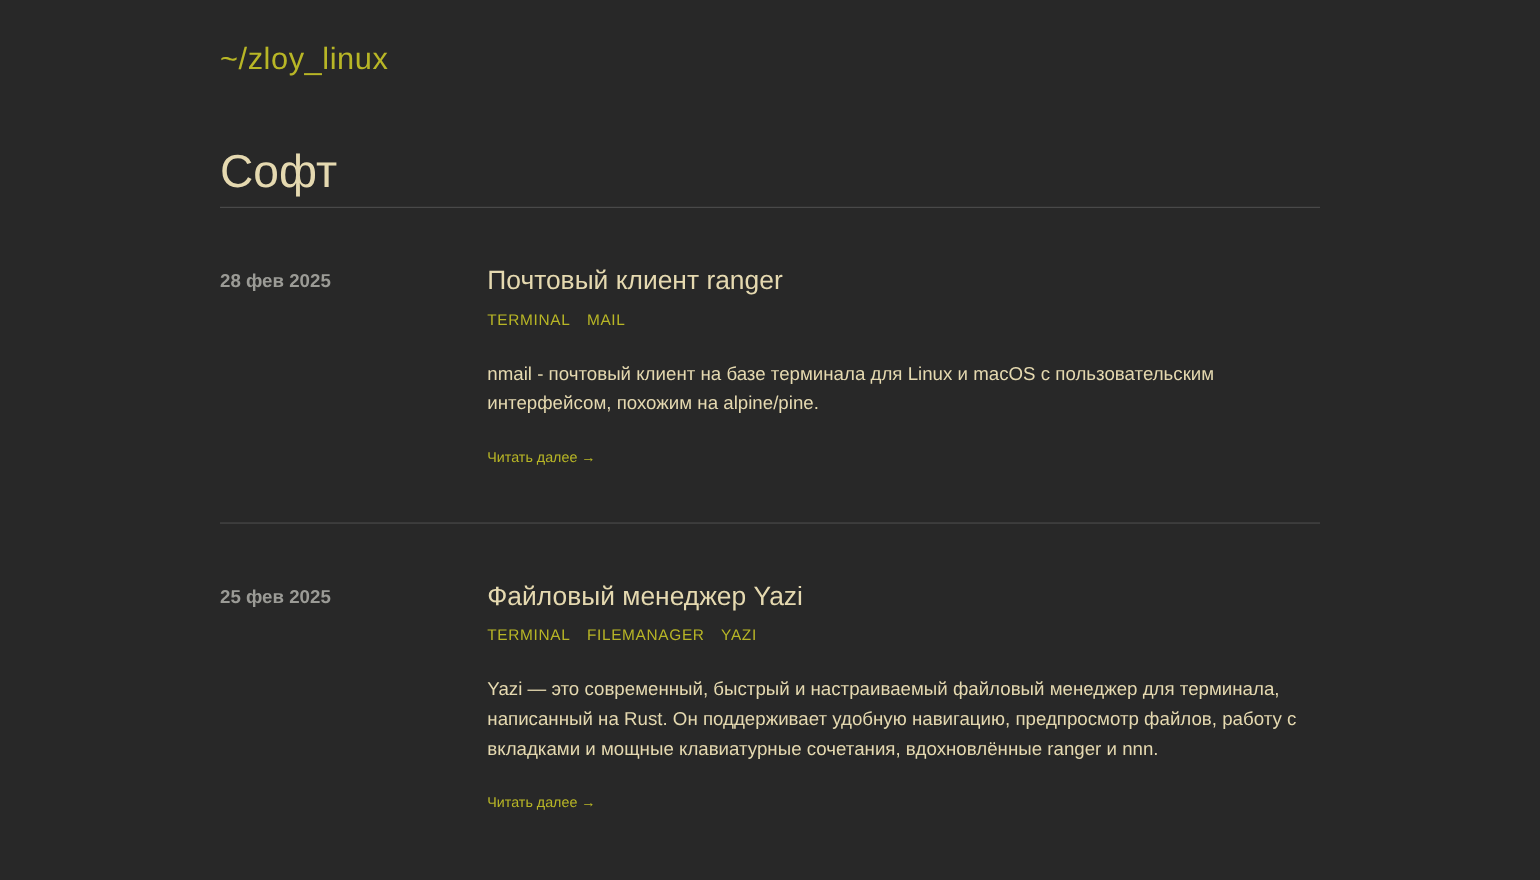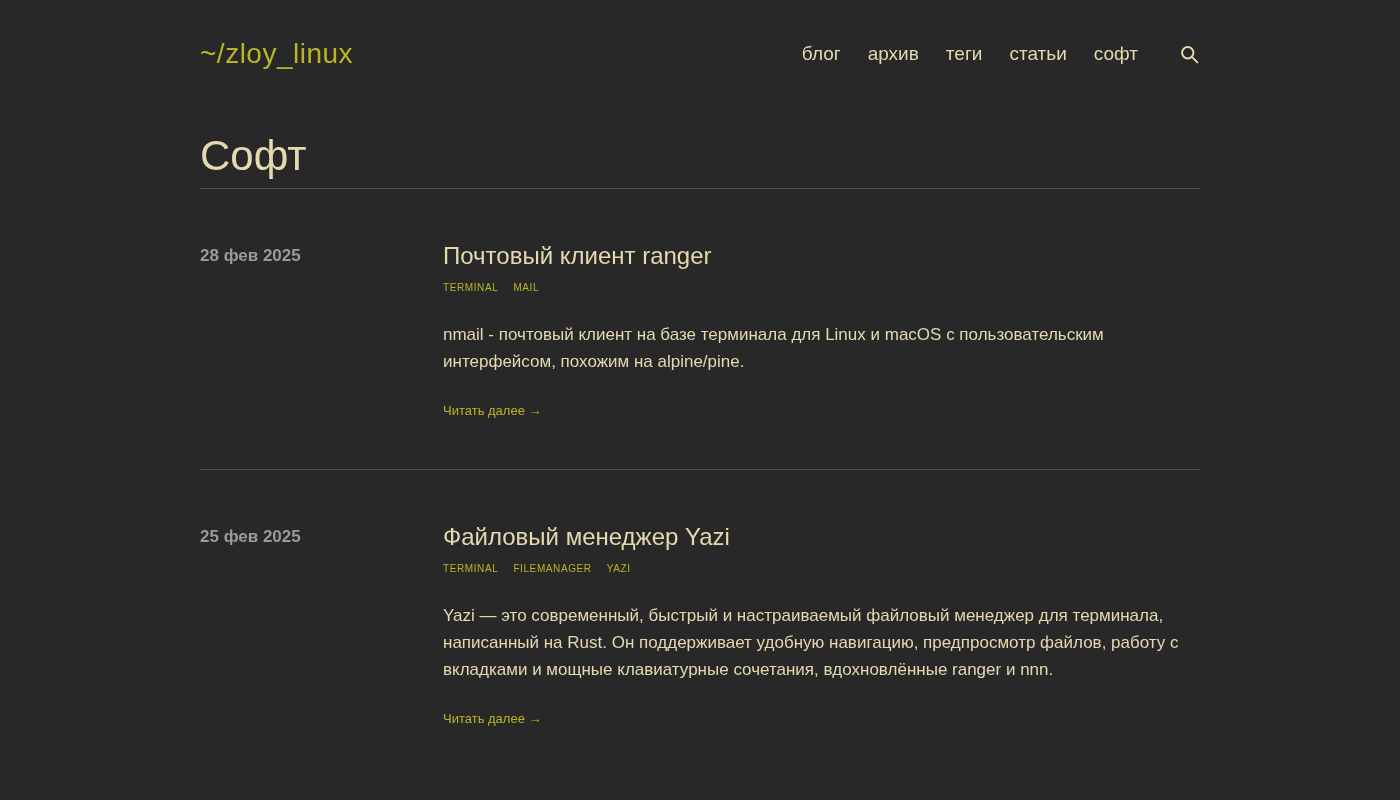--- a/index.html
+++ b/index.html
@@ -79,21 +79,21 @@
     line-height: 29px;
     color: var(--fg);
     cursor: pointer;
   }
   .post-tags {
     margin-top: 12px;
     display: flex; gap: 15px;
   }
   .post-tag {
     color: var(--accent);
-    font-size: 10px;
+    font-size: 14px;
     letter-spacing: 0.6px;
     text-decoration: none;
     cursor: pointer;
   }
   .post-excerpt {
     margin-top: 28px;
     font-size: 17px;
     line-height: 27px;
     color: var(--fg);
     max-width: 740px;
@@ -106,35 +106,20 @@
     text-decoration: none;
     cursor: pointer;
   }
 </style>
 </head>
 <body>
 
 <header class="site-header">
   <div class="container">
     <a class="logo">~/zloy_linux</a>
-    <nav class="nav">
-      <a>блог</a>
-      <a>архив</a>
-      <a>теги</a>
-      <a>статьи</a>
-      <a>софт</a>
-      <button class="search-btn">
-        <span>
-          <svg width="21" height="21" viewBox="0 0 24 24" fill="none" stroke="#e5d9b0" stroke-width="2.2" stroke-linecap="round">
-            <circle cx="10" cy="10" r="6.5"></circle>
-            <line x1="15" y1="15" x2="21" y2="21"></line>
-          </svg>
-        </span>
-      </button>
-    </nav>
   </div>
 </header>
 
 <main class="container">
   <h1 class="page-title">Софт</h1>
   <hr class="title-rule">
 
   <article class="post with-divider">
     <div class="post-date">28 фев 2025</div>
     <div class="post-body">

